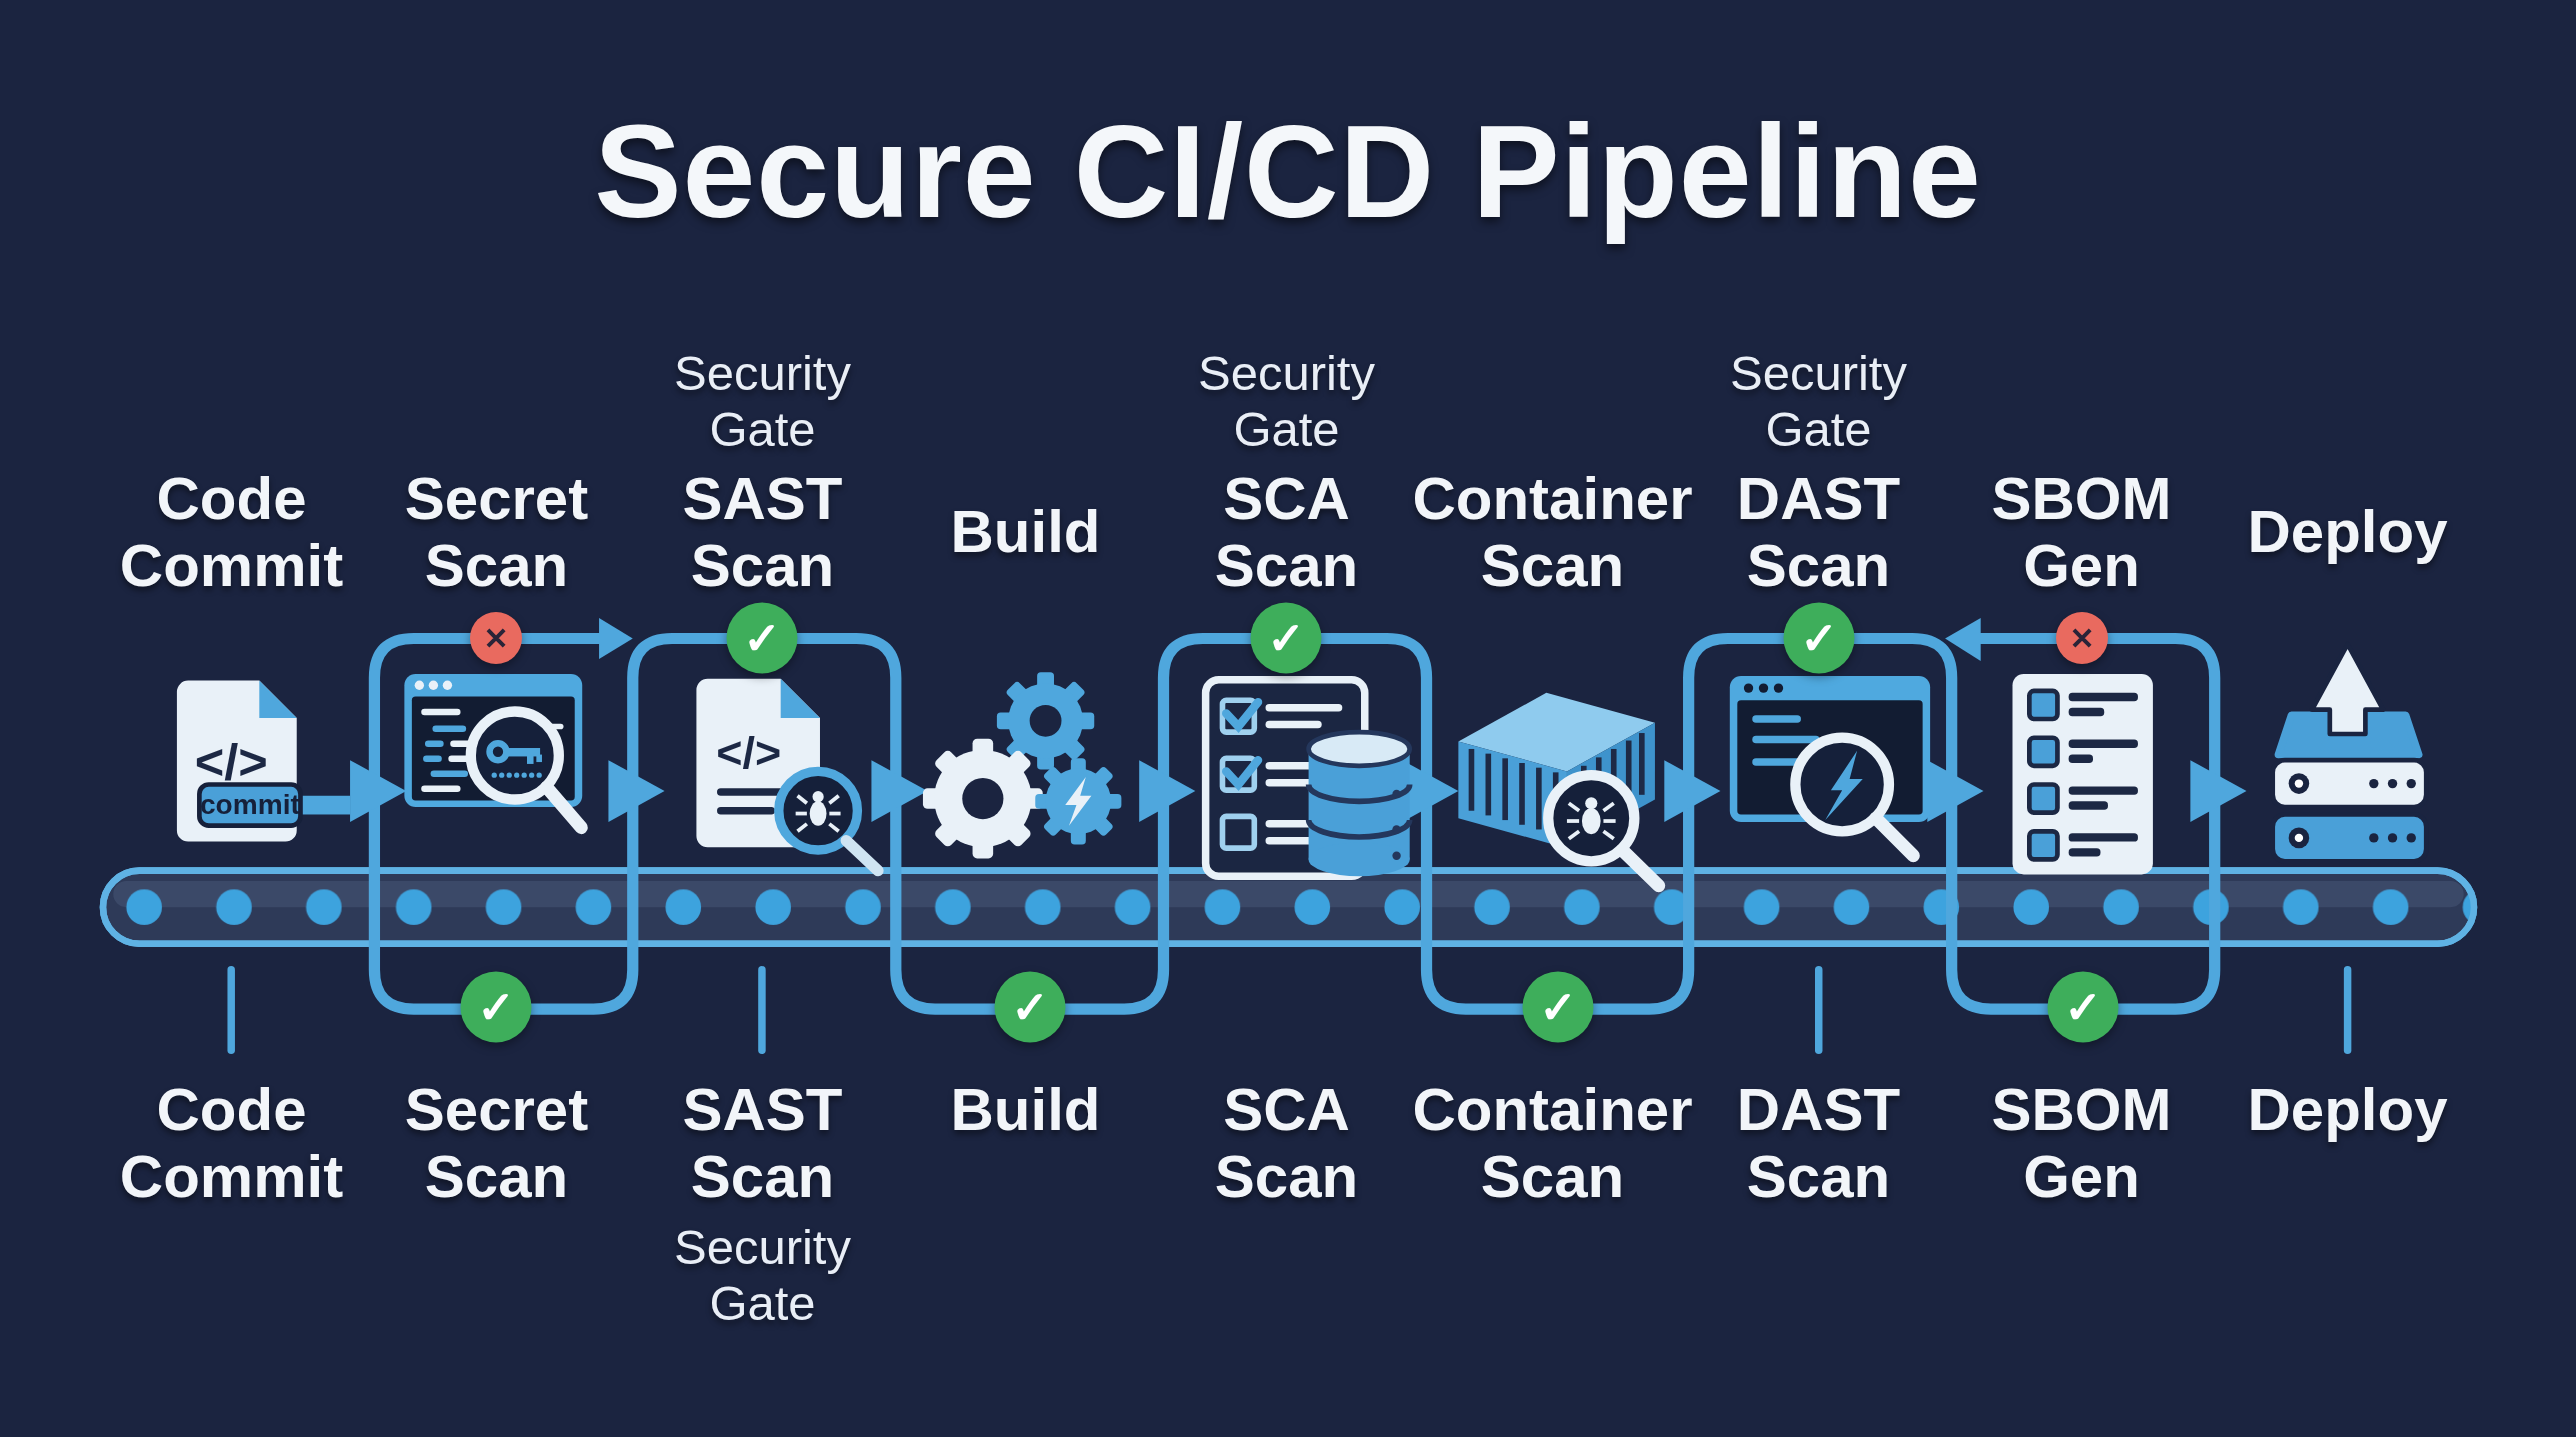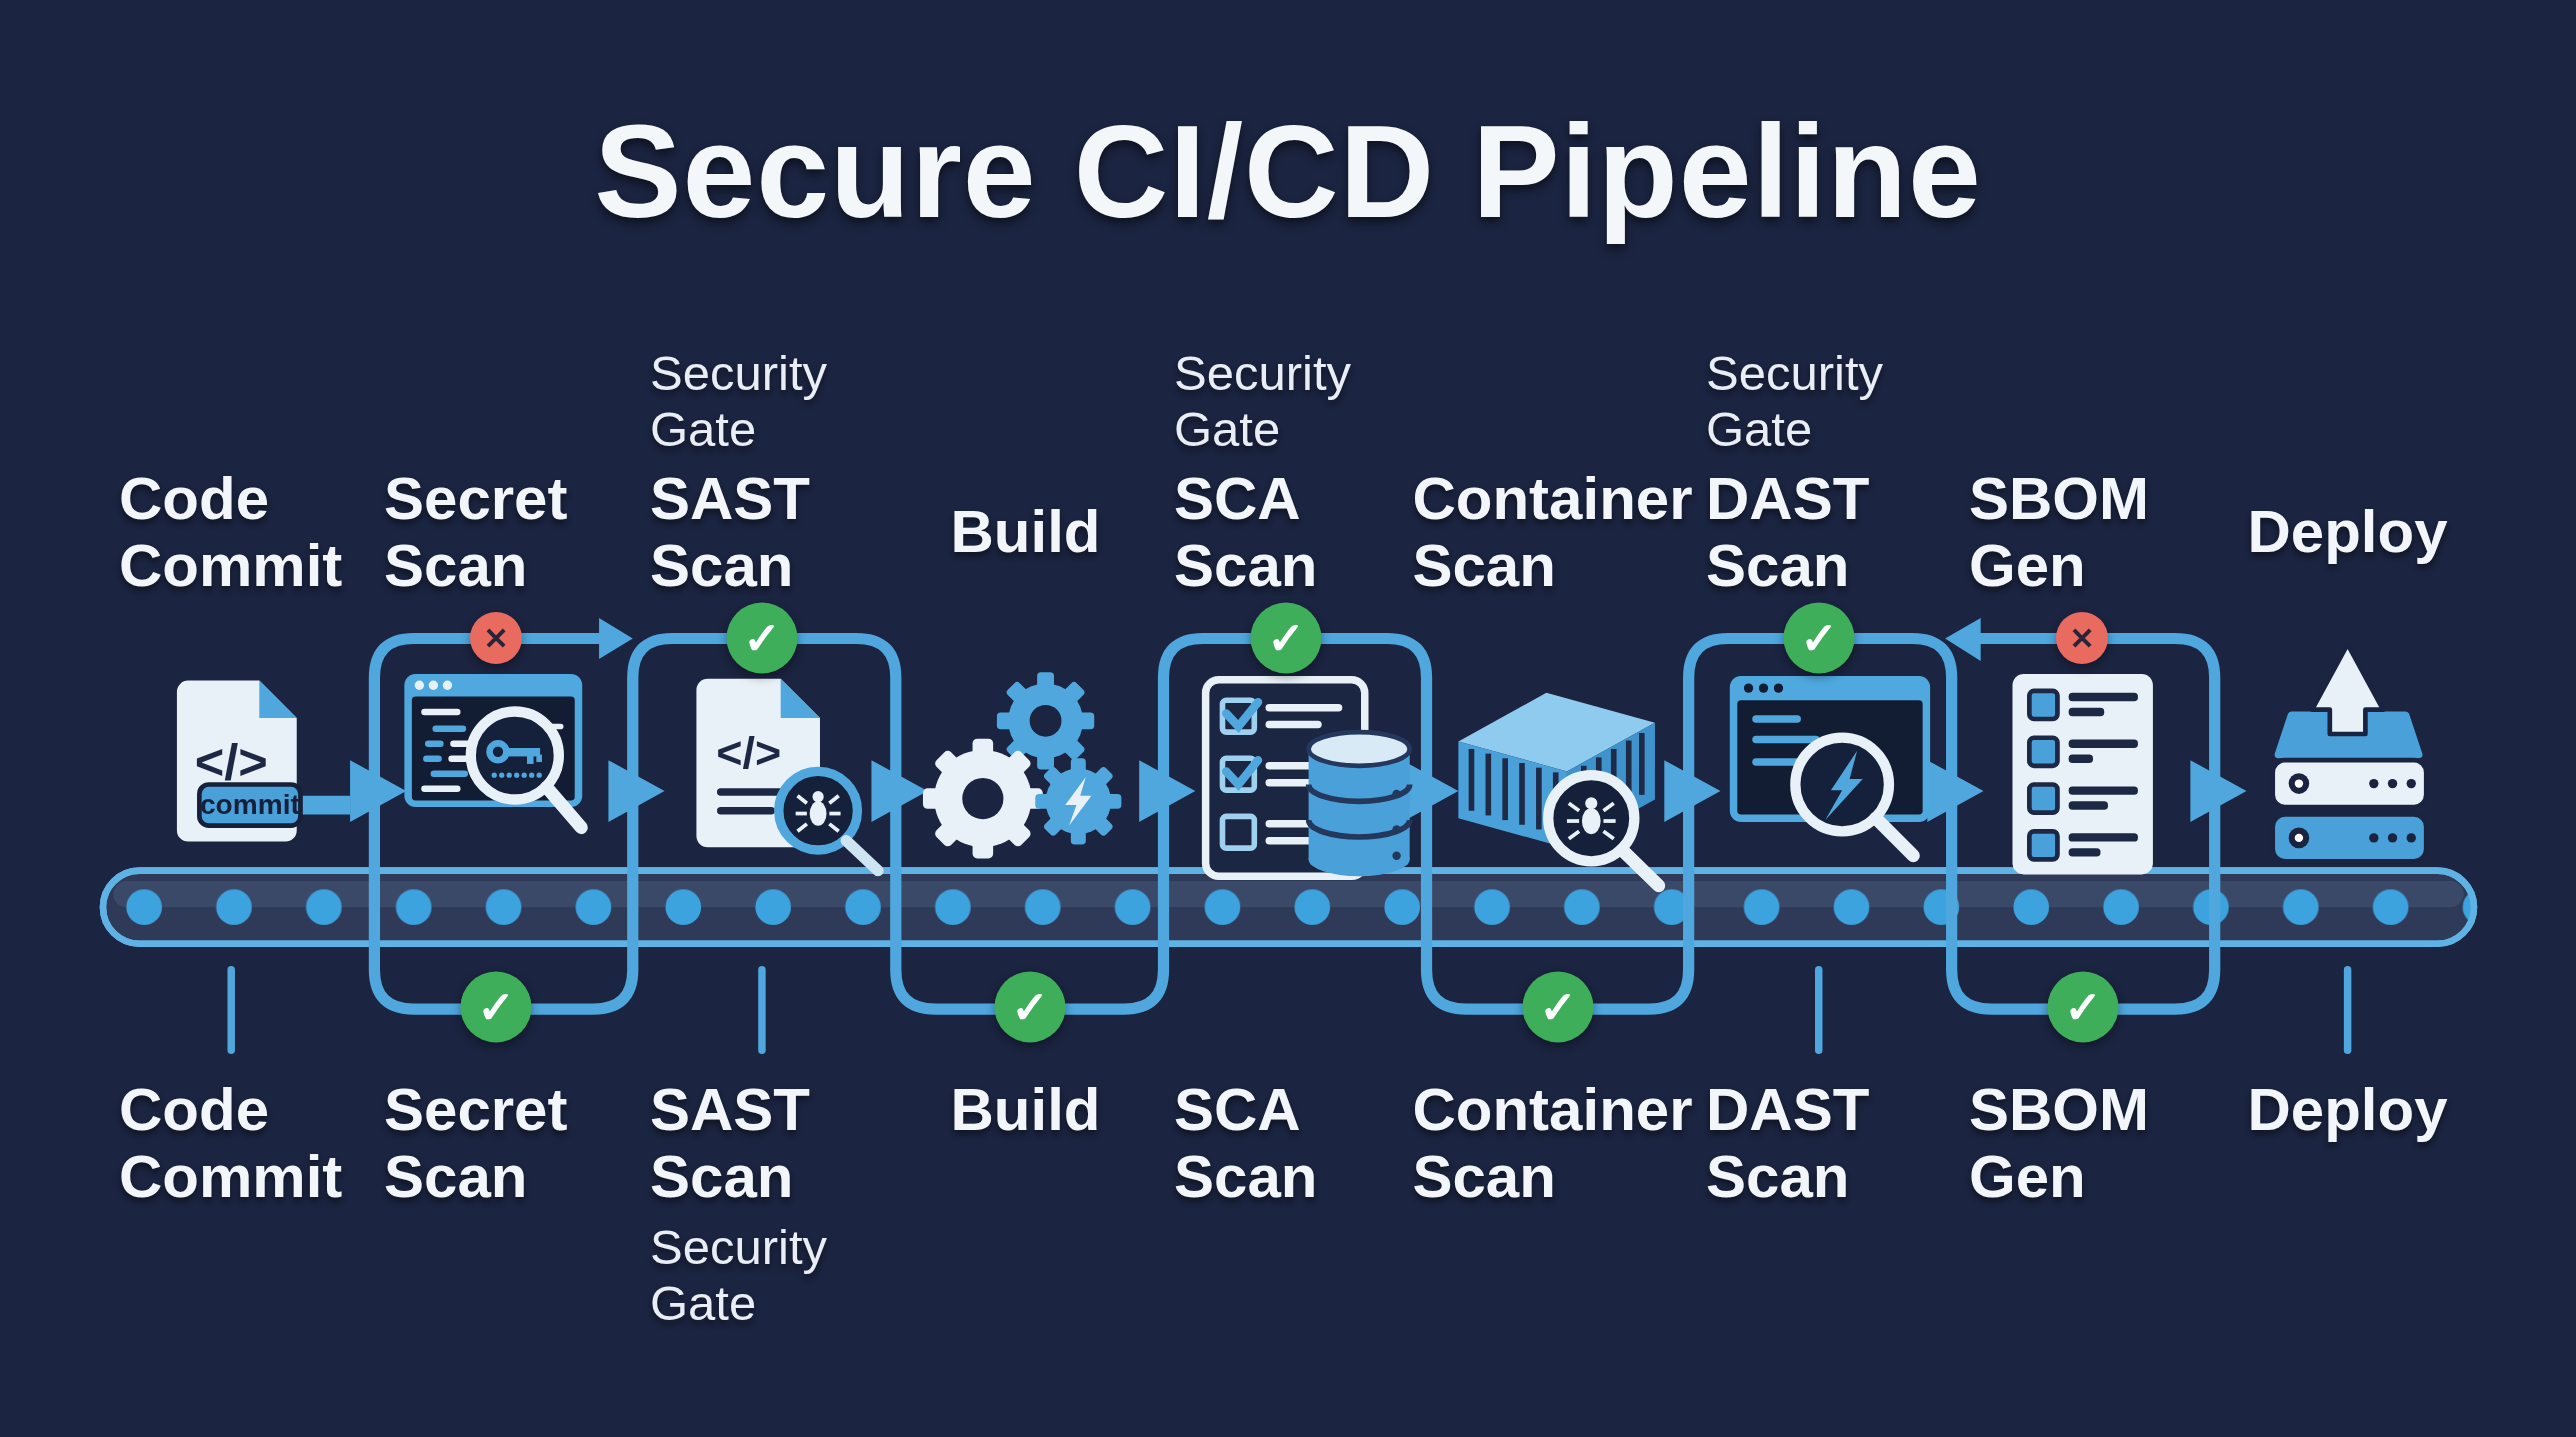--- a/index.html
+++ b/index.html
@@ -9,21 +9,21 @@
     font-family:"Liberation Sans", sans-serif;
   }
   .title{
     position:absolute;top:102px;left:0;width:100%;
     text-align:center;font-size:131px;line-height:140px;font-weight:700;color:#F4F7FA;
     letter-spacing:0.9px;text-shadow:0 4.7px 9.4px rgba(0,0,0,.5);
   }
   .art{position:absolute;left:0;top:0;}
   .col-label{
     position:absolute;width:225px;display:flex;flex-direction:column;align-items:center;
-    text-align:left;color:#F2F5F9;font-weight:700;font-size:60px;line-height:67px;
+    text-align:center;color:#F2F5F9;font-weight:700;font-size:60px;line-height:67px;
     text-shadow:0 3.7px 6.6px rgba(0,0,0,.45);
   }
   .top-label{top:468px;height:127px;justify-content:center;}
   .gate-label{top:341px;height:116px;justify-content:flex-end;font-weight:400;font-size:49px;line-height:56px;color:#E9EEF6;}
   .bottom-label{top:1076px;justify-content:flex-start;}
   .sub-gate{font-weight:400;font-size:49px;line-height:56px;color:#E9EEF6;margin-top:9.4px;}
   .badge{
     position:absolute;border-radius:50%;display:flex;align-items:center;justify-content:center;
     transform:translate(-50%,-50%);box-shadow:0 3.7px 9.4px rgba(0,0,0,.35);
   }

